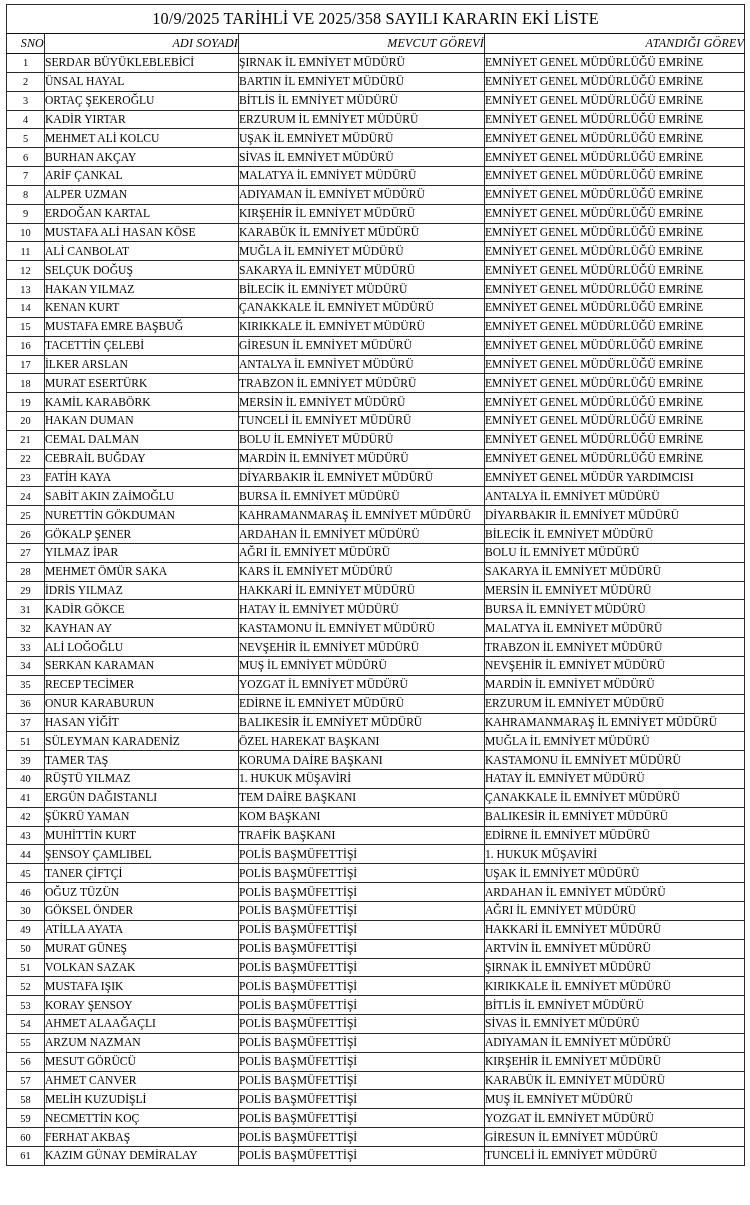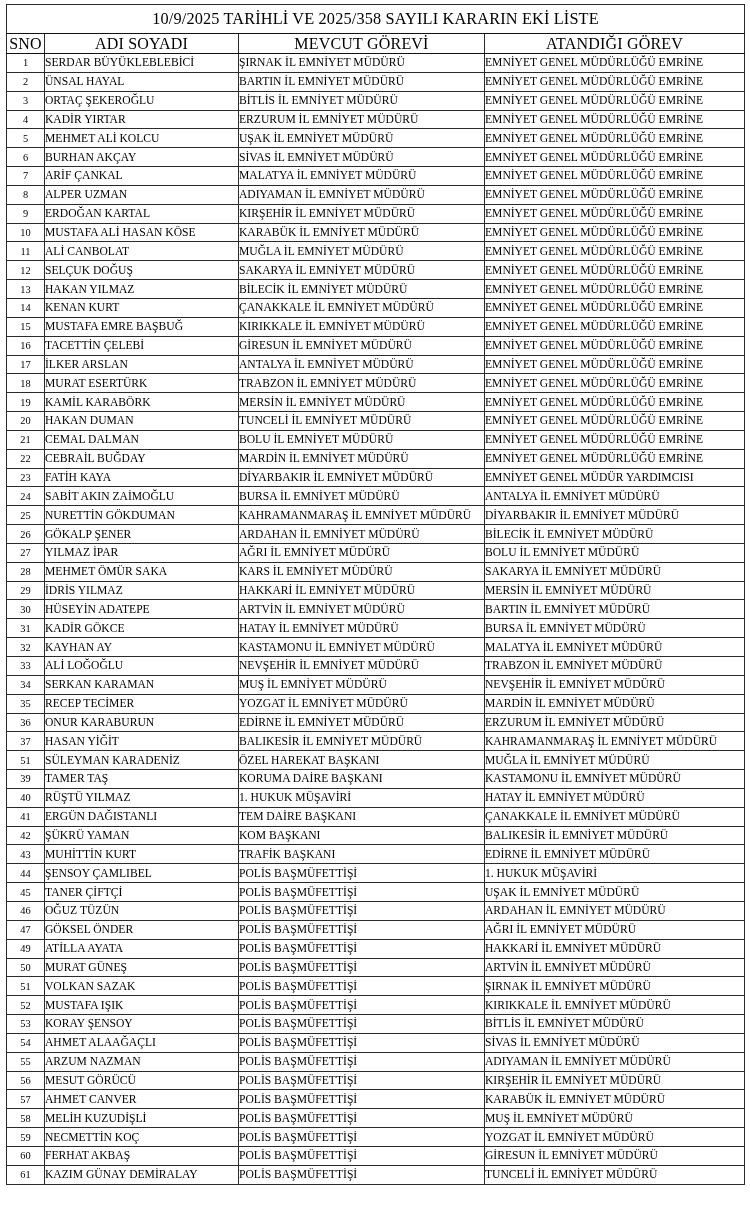--- a/index.html
+++ b/index.html
@@ -39,27 +39,28 @@
     font-size: 16.3px;
     font-weight: bold;
     letter-spacing: 0.15px;
     height: 28px;
     line-height: 28px;
     white-space: nowrap;
     border-bottom: 1.4px solid #111 !important;
   }
   
   .hdr {
-    text-align: center;
-    font-size: 16px;
+    text-align: right;
+    font-size: 12px;
     font-weight: bold;
     letter-spacing: 0.2px;
     height: 19px;
     line-height: 19px;
     border-bottom: 1.3px solid #111 !important;
+    font-style: italic;
   }
   
   tbody tr { height: 18.85px; }
   td.c-sno {
     text-align: center;
     font-size: 10.4px;
     font-weight: bold;
   }
   td.c-name, td.c-cur, td.c-new {
     font-size: 11.6px;
@@ -263,26 +264,20 @@
           <td class="c-cur">KARS İL EMNİYET MÜDÜRÜ</td>
           <td class="c-new">SAKARYA İL EMNİYET MÜDÜRÜ</td>
         </tr>
         <tr>
           <td class="c-sno">29</td>
           <td class="c-name">İDRİS YILMAZ</td>
           <td class="c-cur">HAKKARİ İL EMNİYET MÜDÜRÜ</td>
           <td class="c-new">MERSİN İL EMNİYET MÜDÜRÜ</td>
         </tr>
         <tr>
-          <td class="c-sno">30</td>
-          <td class="c-name">HÜSEYİN ADATEPE</td>
-          <td class="c-cur">ARTVİN İL EMNİYET MÜDÜRÜ</td>
-          <td class="c-new">BARTIN İL EMNİYET MÜDÜRÜ</td>
-        </tr>
-        <tr>
           <td class="c-sno">31</td>
           <td class="c-name">KADİR GÖKCE</td>
           <td class="c-cur">HATAY İL EMNİYET MÜDÜRÜ</td>
           <td class="c-new">BURSA İL EMNİYET MÜDÜRÜ</td>
         </tr>
         <tr>
           <td class="c-sno">32</td>
           <td class="c-name">KAYHAN AY</td>
           <td class="c-cur">KASTAMONU İL EMNİYET MÜDÜRÜ</td>
           <td class="c-new">MALATYA İL EMNİYET MÜDÜRÜ</td>
@@ -365,21 +360,21 @@
           <td class="c-cur">POLİS BAŞMÜFETTİŞİ</td>
           <td class="c-new">UŞAK İL EMNİYET MÜDÜRÜ</td>
         </tr>
         <tr>
           <td class="c-sno">46</td>
           <td class="c-name">OĞUZ TÜZÜN</td>
           <td class="c-cur">POLİS BAŞMÜFETTİŞİ</td>
           <td class="c-new">ARDAHAN İL EMNİYET MÜDÜRÜ</td>
         </tr>
         <tr>
-          <td class="c-sno">47</td>
+          <td class="c-sno">30</td>
           <td class="c-name">GÖKSEL ÖNDER</td>
           <td class="c-cur">POLİS BAŞMÜFETTİŞİ</td>
           <td class="c-new">AĞRI İL EMNİYET MÜDÜRÜ</td>
         </tr>
         <tr>
           <td class="c-sno">49</td>
           <td class="c-name">ATİLLA AYATA</td>
           <td class="c-cur">POLİS BAŞMÜFETTİŞİ</td>
           <td class="c-new">HAKKARİ İL EMNİYET MÜDÜRÜ</td>
         </tr>

